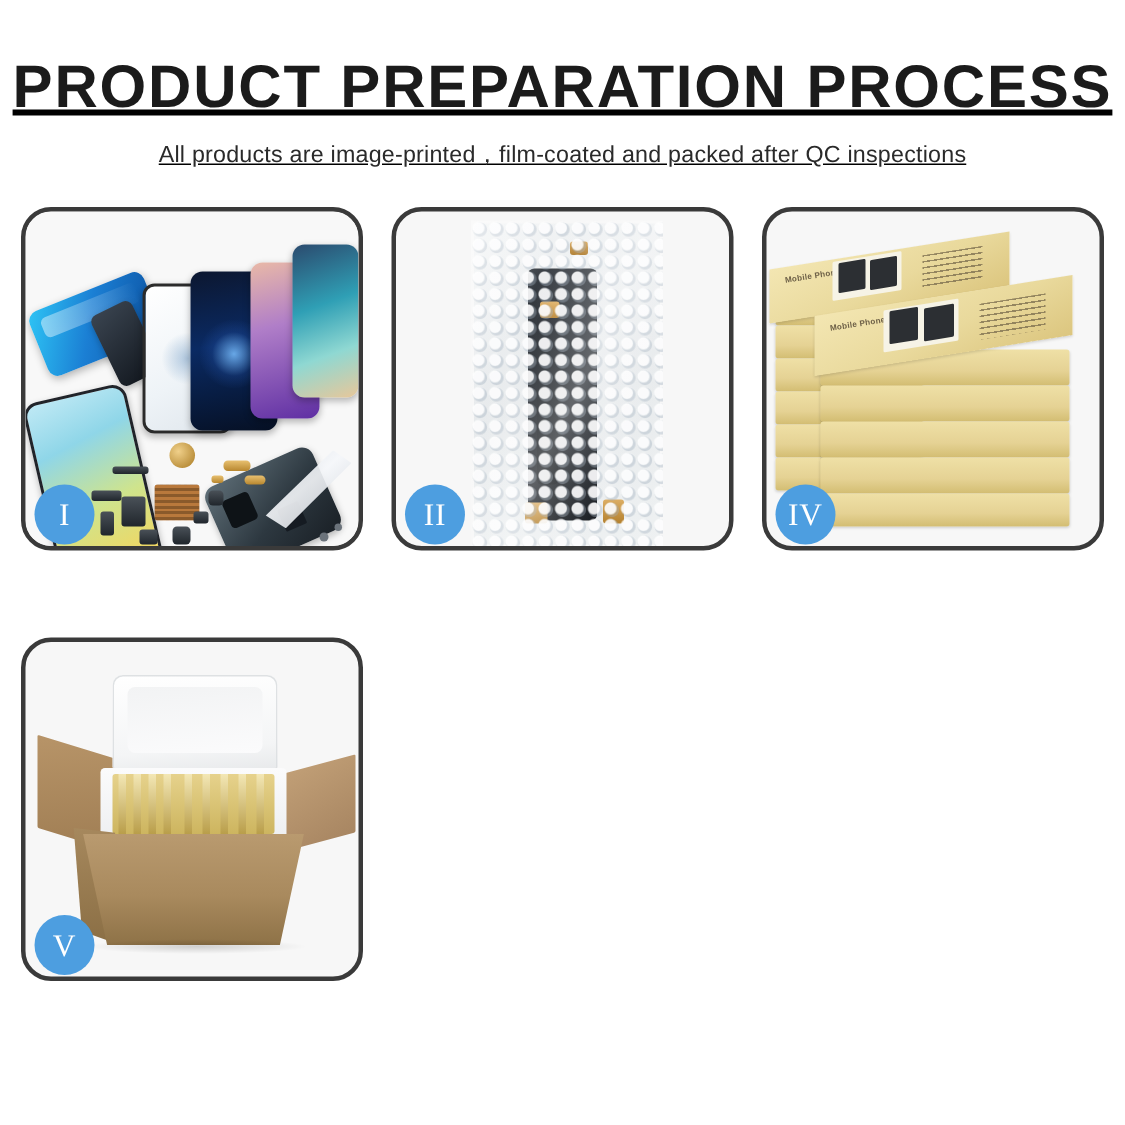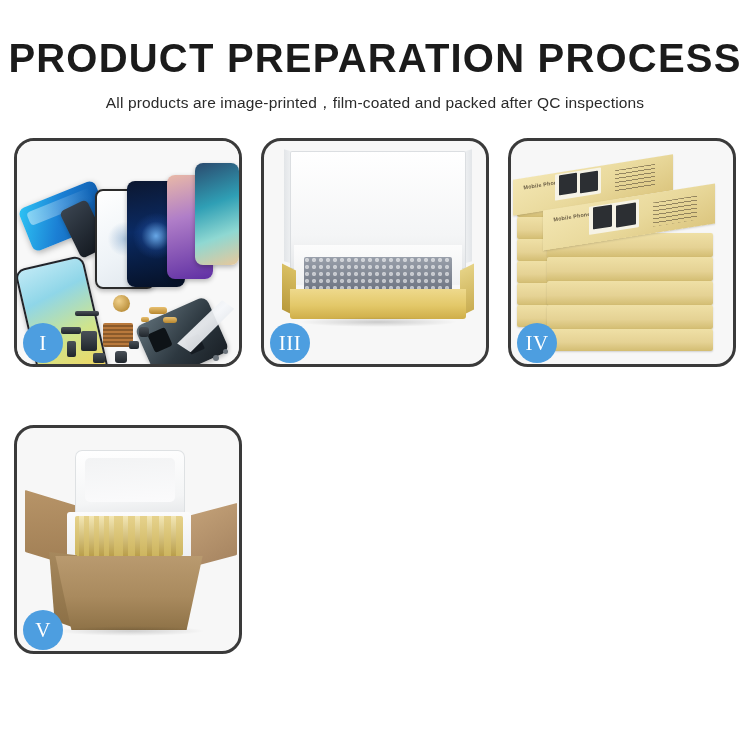--- a/index.html
+++ b/index.html
@@ -13,20 +13,21 @@
     font-family: "Liberation Sans", sans-serif;
     overflow: hidden;
     position: relative;
   }
 
   
   .header {
     width: 100%;
     padding-top: 36px;
     text-align: center;
+    text-decoration: underline;
   }
   .title {
     font-family: "Liberation Sans", sans-serif;
     font-size: 40px;
     font-weight: 700;
     letter-spacing: 1.2px;
     color: #1b1b1b;
     line-height: 1.12;
     margin: 0;
     white-space: nowrap;
@@ -403,35 +404,36 @@
       <div class="part dark" style="left:98px;top:210px;width:12px;height:12px;border-radius:3px;"></div>
       <div class="part dark" style="left:112px;top:200px;width:10px;height:8px;"></div>
       <div class="part gold" style="left:124px;top:176px;width:8px;height:5px;"></div>
       <div class="part" style="left:196px;top:214px;width:6px;height:6px;border-radius:50%;background:#6b737b;"></div>
       <div class="part" style="left:206px;top:208px;width:5px;height:5px;border-radius:50%;background:#6b737b;"></div>
       <div class="tweezer"></div>
     </div>
     <div class="badge">I</div>
   </div>
 
-
   <div class="panel">
     <div class="panel-stage">
-      <div class="b3-lid-edge"></div>
-      <div class="b3-lid-edge-r"></div>
-      <div class="b3-lid"></div>
-      <div class="b3-inner"></div>
-      <div class="b3-foam"></div>
-      <div class="b3-left-wall"></div>
-      <div class="b3-right-wall"></div>
-      <div class="b3-front"></div>
-      <div class="b3-shadow"></div>
+      <div class="bw-bag">
+        <div class="bw-item"></div>
+        <div class="bw-flex"></div>
+        <div class="bw-gold-a"></div>
+        <div class="bw-gold-b"></div>
+        <div class="bw-gold-c"></div>
+        <div class="bw-gold-d"></div>
+      </div>
+      <div class="bubbles"></div>
+      <div class="bag-sheen"></div>
     </div>
-    <div class="badge">III</div>
+    <div class="badge">II</div>
   </div>
+
 
   <div class="panel">
     <div class="panel-stage">
       <div class="stack">
 
         <div class="sbox" style="left:6px;top:56px;width:98px;height:20px;"></div>
         <div class="sbox" style="left:6px;top:76px;width:98px;height:22px;"></div>
         <div class="sbox" style="left:6px;top:98px;width:98px;height:22px;"></div>
         <div class="sbox" style="left:6px;top:120px;width:98px;height:22px;"></div>
         <div class="sbox" style="left:6px;top:142px;width:98px;height:22px;"></div>

